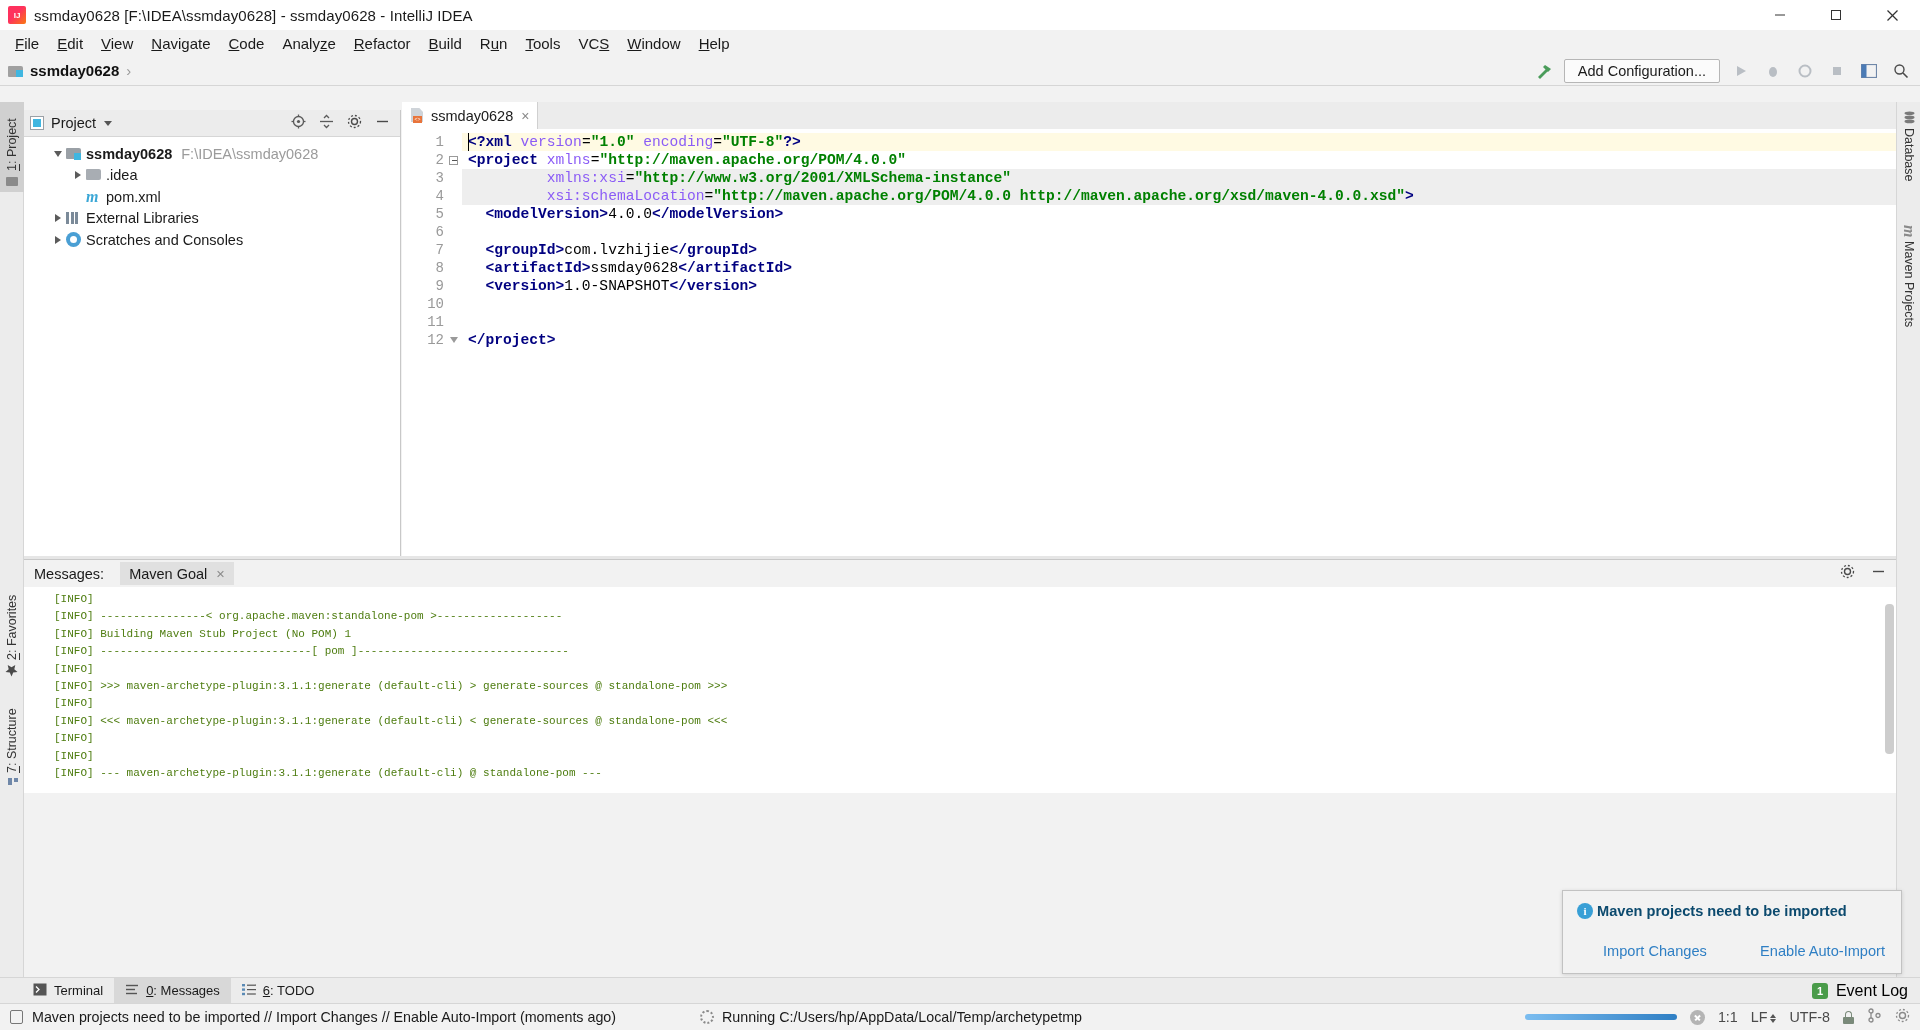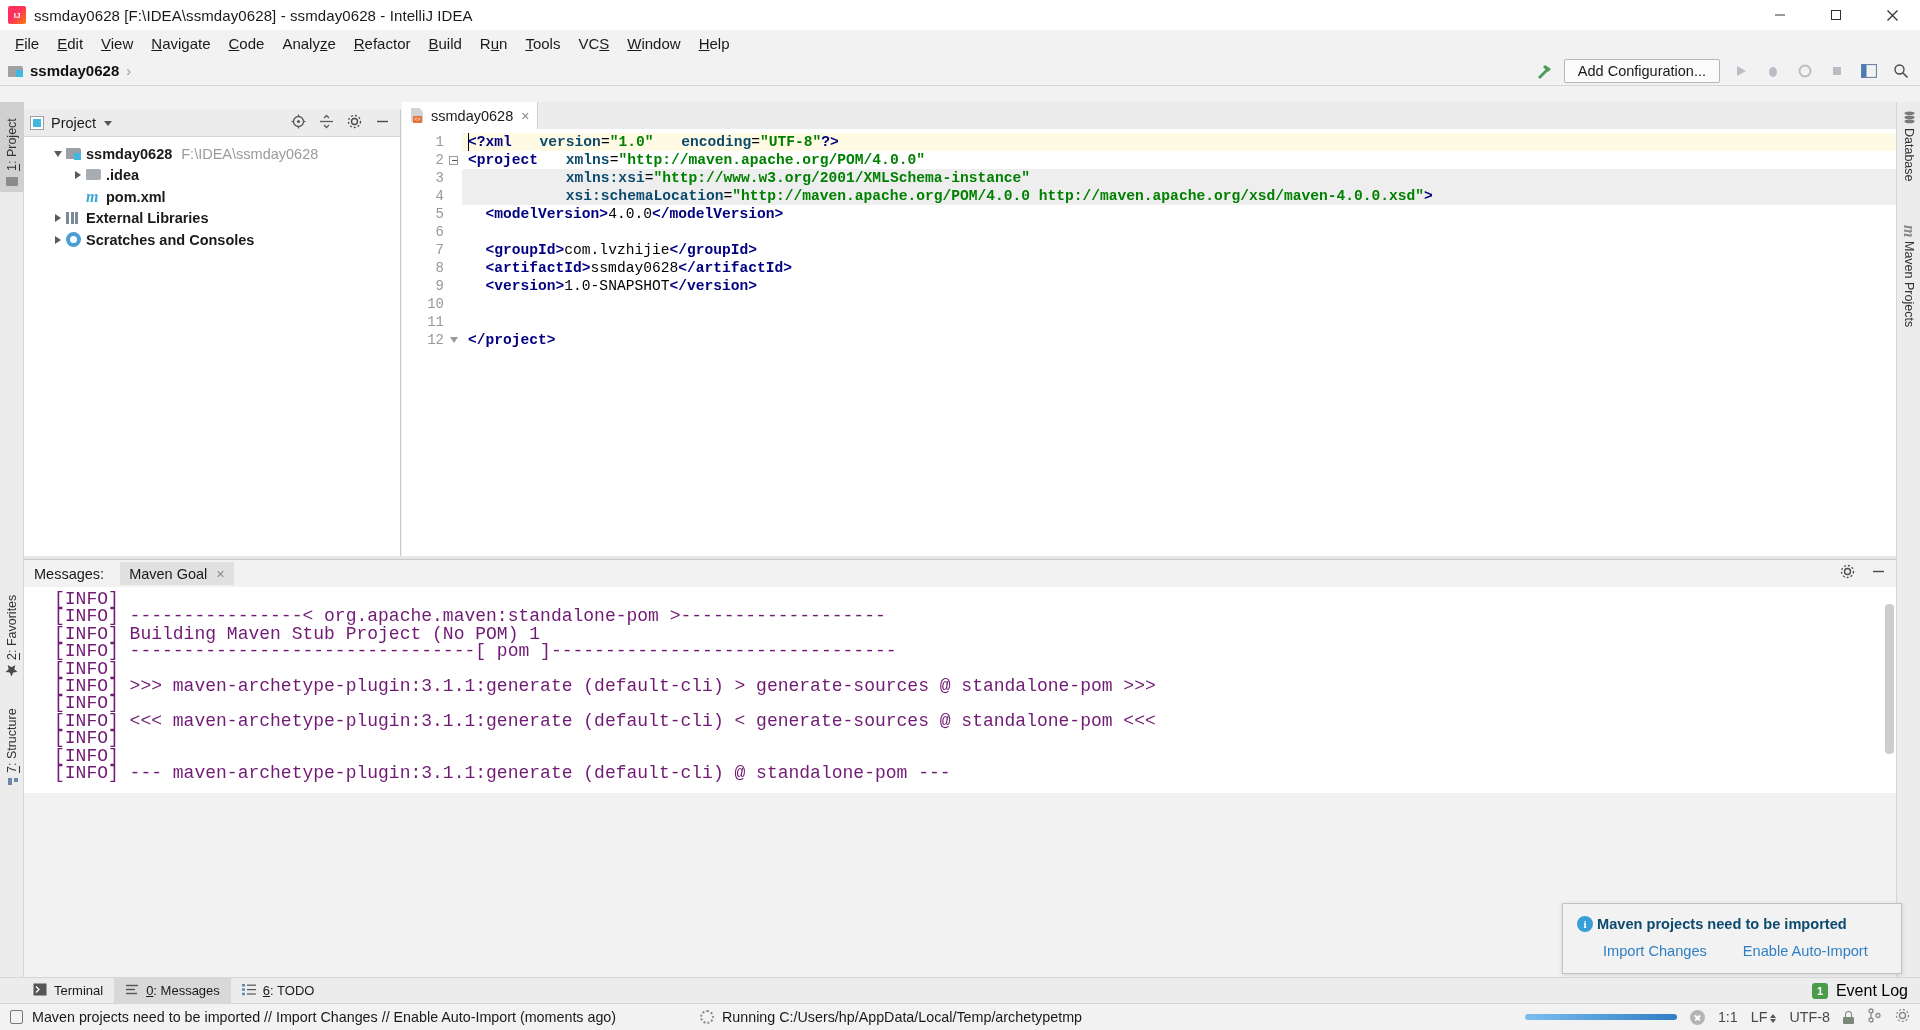--- a/index.html
+++ b/index.html
@@ -96,21 +96,21 @@
   .proj-hdr-icon { width:14px;height:14px;background:#fff;border:1px solid #9aa0a6; margin-right:7px; position:relative; flex:none;}
   .proj-hdr-icon::after{content:"";position:absolute;left:2px;top:2px;right:2px;bottom:2px;background:#40b6e0;}
   .proj-title { font-size: 14.5px; color: #1a1a1a; }
   .caret-dn { margin-left: 8px; width:0;height:0;border-left:4px solid transparent;border-right:4px solid transparent;border-top:5px solid #555;}
   .proj-hdr-right { margin-left:auto; display:flex; align-items:center; gap:13px; padding-right:4px;}
   .proj-tree { padding: 6px 0 0 0; font-size: 14.5px; color: #1a1a1a; }
   .trow { display: flex; align-items: center; height: 21.5px; padding-left: 4px; white-space: nowrap; }
   .arrow { width: 16px; display: flex; align-items: center; justify-content: center; flex:none; }
   .arrow .chev-r { width:0;height:0;border-top:4.5px solid transparent;border-bottom:4.5px solid transparent;border-left:6px solid #5b5b5b;}
   .arrow .chev-d { width:0;height:0;border-left:4.5px solid transparent;border-right:4.5px solid transparent;border-top:6px solid #5b5b5b;}
-  .tlabel { margin-left: 4px; font-weight: bold; }
+  .tlabel { margin-left: 4px; }
   .tlabel.bold { font-weight: bold; }
   .tpath { margin-left: 9px; color: #9b9b9b; font-weight: normal; }
   .ico { width: 16px; height: 16px; flex: none; position: relative; }
   .ico-folder-mod { width:16px;height:14px;position:relative;}
   .ico-folder-mod .b { position:absolute;left:0;top:1px;width:15px;height:11px;background:#9aa0a6;border-radius:1px 2px 2px 1px;}
   .ico-folder-mod .c { position:absolute;left:8px;top:6px;width:7px;height:7px;background:#40b6e0;}
   .ico-folder { width:16px;height:14px;position:relative;}
   .ico-folder .b { position:absolute;left:0;top:1px;width:15px;height:11px;background:#a8adb3;border-radius:1px 2px 2px 1px;}
   .ico-m { font-family:"Liberation Serif", serif; font-style: italic; font-weight:bold; color:#3ba7d6; font-size:16px; line-height:16px; }
   .ico-iml { width:14px;height:15px;position:relative;}
@@ -147,21 +147,21 @@
   .fold-minus { width:9px;height:9px;border:1px solid #9a9a9a;background:#fff;position:relative;}
   .fold-minus::after{content:"";position:absolute;left:2px;top:3.5px;width:5px;height:1px;background:#555;}
   .fold-tri { width:0;height:0;border-left:4px solid transparent;border-right:4px solid transparent;border-top:6px solid #9a9a9a;}
   .codebody { position: relative; flex: 1; background: #fff; overflow: hidden; }
   .cline {
     position: absolute; left: 6px; height: 18px; line-height: 18px; white-space: pre;
     font-family: "Liberation Mono", monospace; font-size: 14.6px; color: #000;
   }
   .hl-line { position: absolute; left: 0; right: 0; height: 18px; }
   .tag { color: #000080; font-weight: bold; }
-  .attr { color: #0c4a6e; font-weight: bold; margin-left: 19px; }
+  .attr { color: #8b5cf6; font-weight: normal; }
   .val { color: #008000; font-weight: bold; }
   .txt { color: #000; }
   .caret-bar { position: absolute; width: 1px; background: #000; }
   .eye { position: absolute; right: 8px; top: 6px; }
   .ed-vline { position: absolute; top: 0; bottom: 0; width: 1px; background: #e8e8e8; }
 
   
   .hsplit { position: absolute; left: 24px; right: 24px; top: 556px; height: 3px; background: #e6e6e6; }
 
   
@@ -171,36 +171,36 @@
   }
   .msg-hdr { height: 27px; background: #f2f2f2; display: flex; align-items: center; padding-left: 10px; }
   .msg-label { font-size: 14.5px; color: #1a1a1a; margin-right: 16px; }
   .msg-tab {
     height: 23px; background: #e0e0e0; display: flex; align-items: center; gap: 9px;
     padding: 0 9px; font-size: 14.5px; color: #1a1a1a;
   }
   .msg-hdr-right { margin-left: auto; display: flex; align-items: center; gap: 16px; padding-right: 10px; }
   .console {
     position: absolute; top: 27px; left: 0; right: 0; bottom: 0; background: #fff;
-    font-family: "Liberation Mono", monospace; font-size: 18px; color: #701a75;
+    font-family: "Liberation Mono", monospace; font-size: 11px; color: #4d7c0f;
     padding: 4px 0 0 30px; overflow: hidden; white-space: pre;
   }
   .cl { height: 17.4px; line-height: 17.4px; }
   .console-scroll { position: absolute; right: 2px; top: 44px; width: 9px; height: 150px; background: #cdcdcd; border-radius: 4px; }
 
   
   .balloon {
     position: absolute; right: 18px; bottom: 56px; width: 340px; background: #f2f2f2;
     border: 1px solid #c2c2c2; padding: 12px 16px 14px 14px; box-shadow: 0 1px 4px rgba(0,0,0,.14);
   }
   .balloon-title { display: flex; align-items: center; gap: 4px; font-size: 14.6px; font-weight: bold; color: #0c4a6e; }
   .info-dot { width:16px;height:16px;border-radius:50%;background:#389fd6;position:relative;flex:none;}
   .info-dot::after{content:"i";position:absolute;inset:0;color:#fff;font-size:11px;font-weight:bold;
      display:flex;align-items:center;justify-content:center;font-family:"Liberation Serif",serif;}
-  .balloon-links { margin-top: 11px; padding-left: 26px; display: flex; gap: 36px; }
+  .balloon-links { margin-top: 24px; padding-left: 26px; display: flex; gap: 24px; justify-content: space-between; }
   .blink { color: #2f7fc4; font-size: 14.6px; }
 
   
   .bottombar {
     position: absolute; left: 0; right: 0; bottom: 27px; height: 26px; background: #ececec;
     border-top: 1px solid #d6d6d6; display: flex; align-items: center; padding-left: 22px;
   }
   .btab { height: 26px; display: flex; align-items: center; gap: 7px; padding: 0 11px;
           font-size: 13px; color: #1a1a1a; }
   .btab.active { background: #d8d8d8; }

